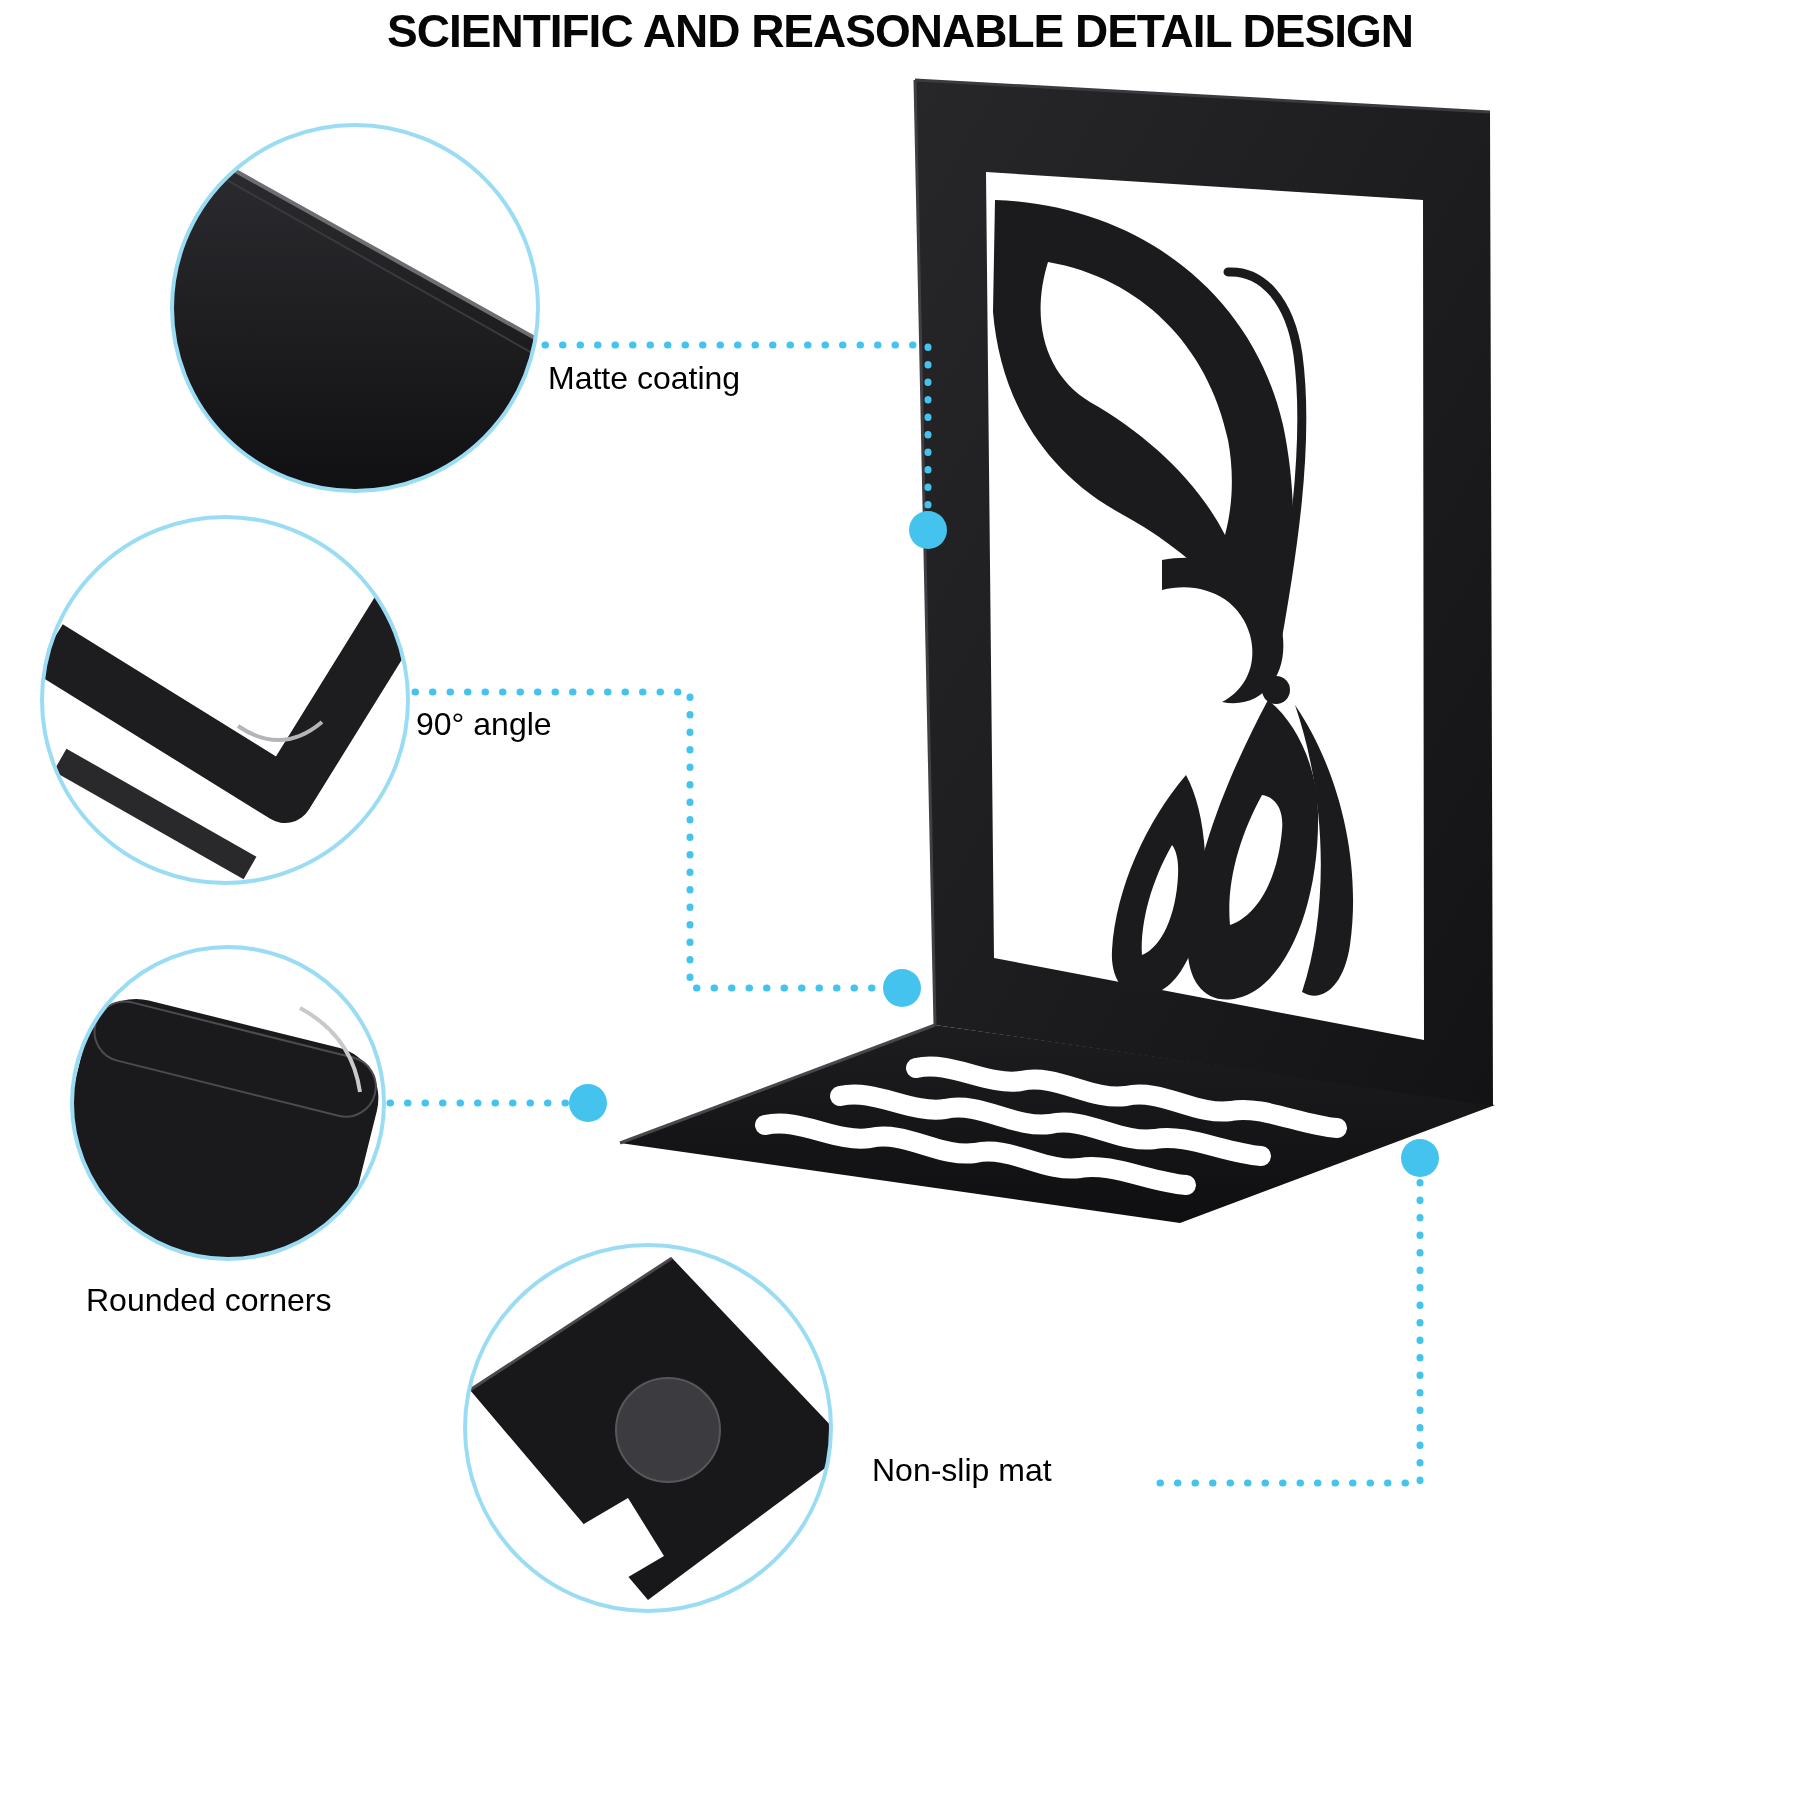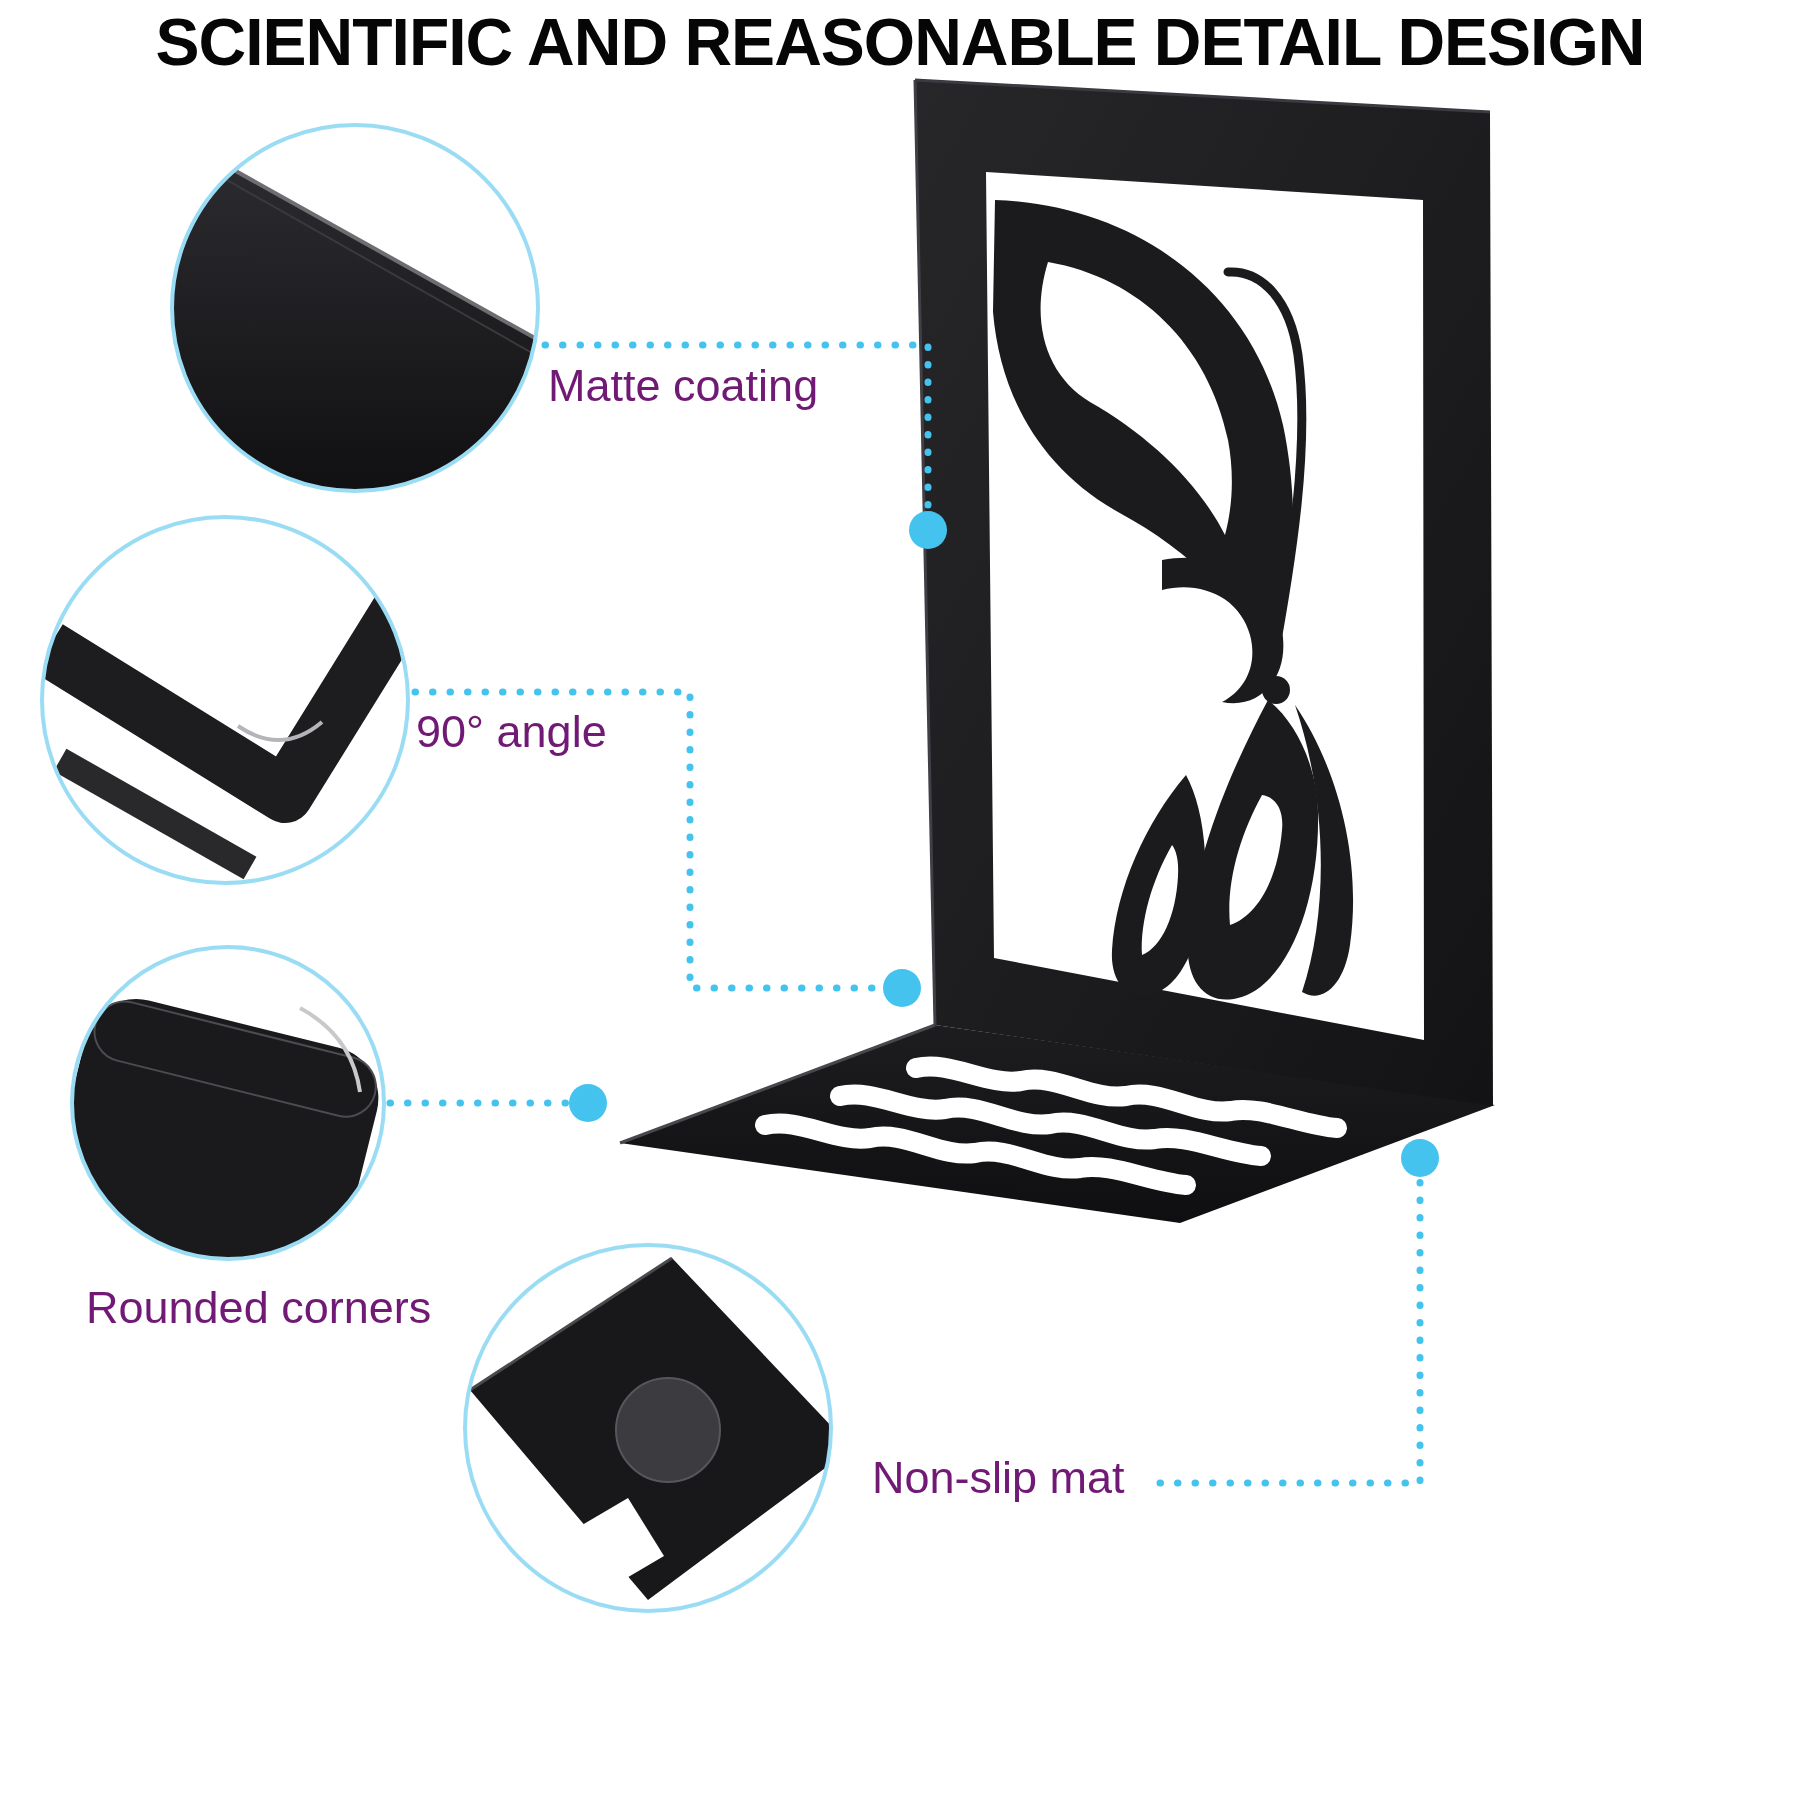--- a/index.html
+++ b/index.html
@@ -3,26 +3,26 @@
 <meta charset="utf-8">
 <style>
   :root{ --accent:#45c3ef; }
   html,body{margin:0;padding:0;background:#ffffff;}
   .stage{
     position:relative;width:1800px;height:1800px;background:#ffffff;
     overflow:hidden;font-family:"Liberation Sans",sans-serif;
   }
   .title{
     position:absolute;top:4px;left:0;width:100%;
-    text-align:center;font-size:66px;font-weight:bold;color:#060606;
+    text-align:center;font-size:46px;font-weight:bold;color:#060606;
     letter-spacing:-1px;white-space:nowrap;margin:0;
   }
   .art{position:absolute;left:0;top:0;width:1800px;height:1800px;}
   .callout-label{
-    position:absolute;font-size:45px;color:#701a75;white-space:nowrap;
+    position:absolute;font-size:32px;color:#000000;white-space:nowrap;
   }
   .dotted path{
     fill:none;stroke:var(--accent,#45c3ef);stroke-width:7;
     stroke-linecap:round;stroke-dasharray:0.5 17;
   }
   .dot{fill:var(--accent,#45c3ef);}
   .rim{fill:none;stroke:#9bdcf5;stroke-width:4;}
 </style>
 </head>
 <body>

